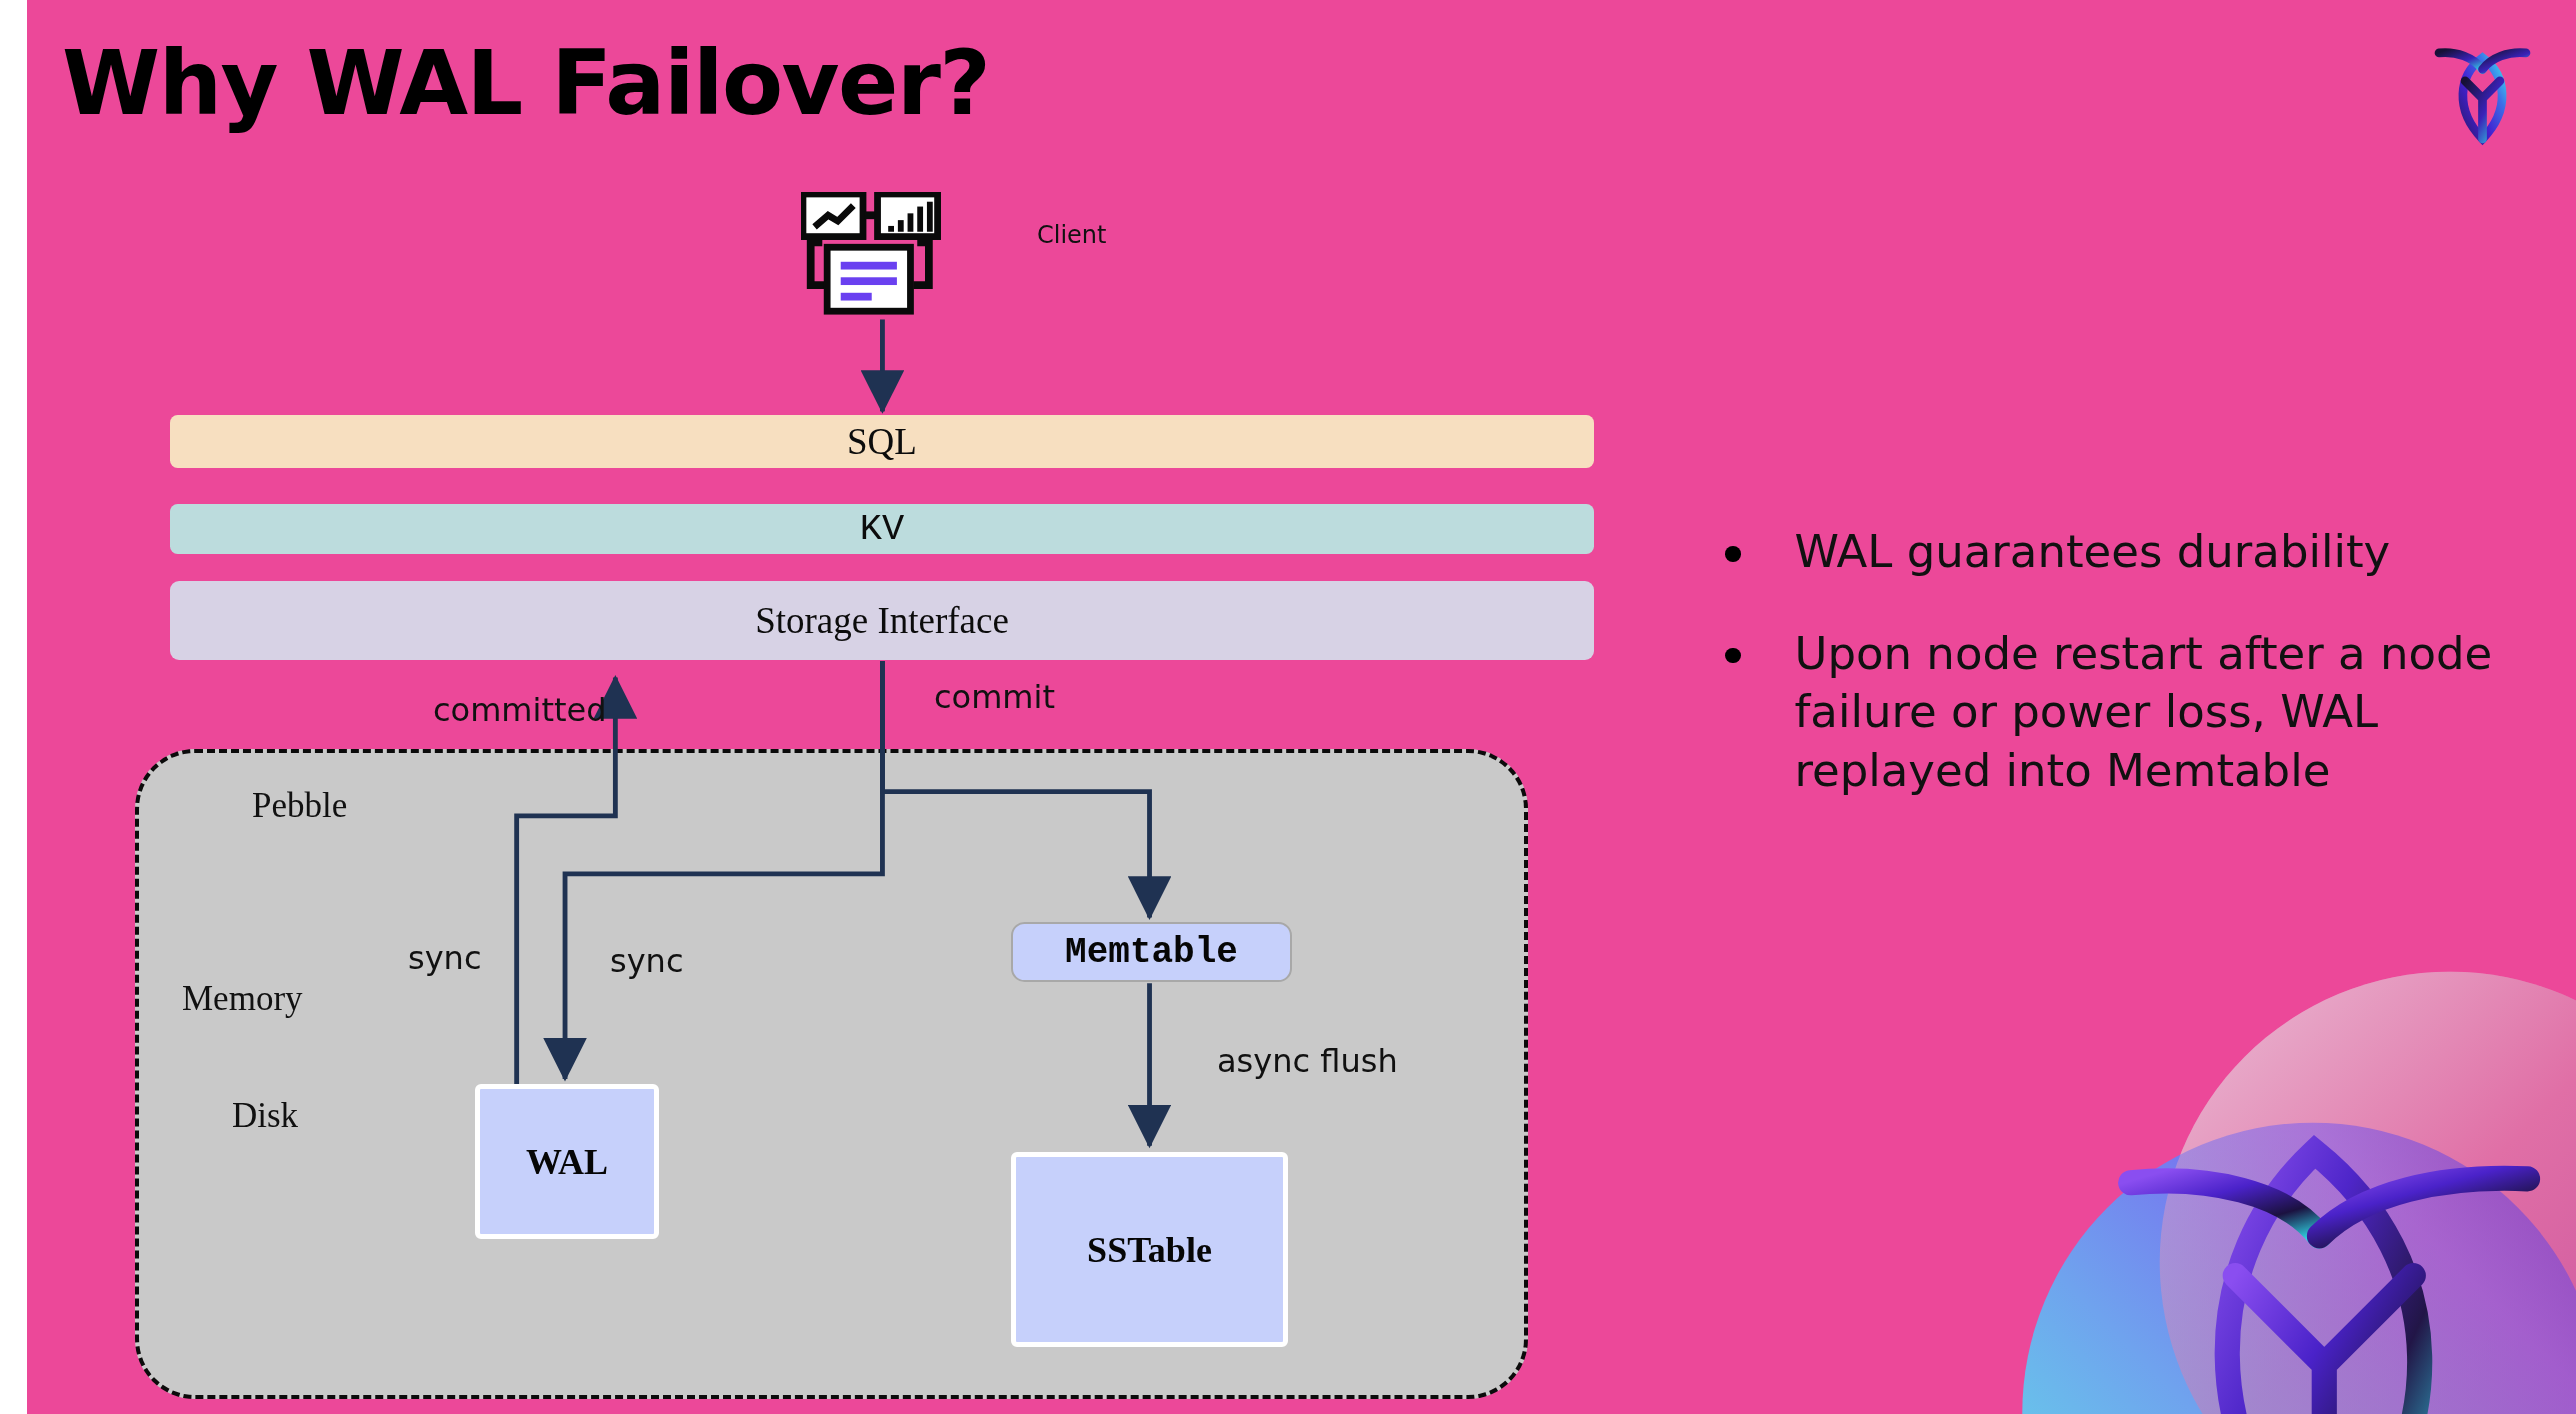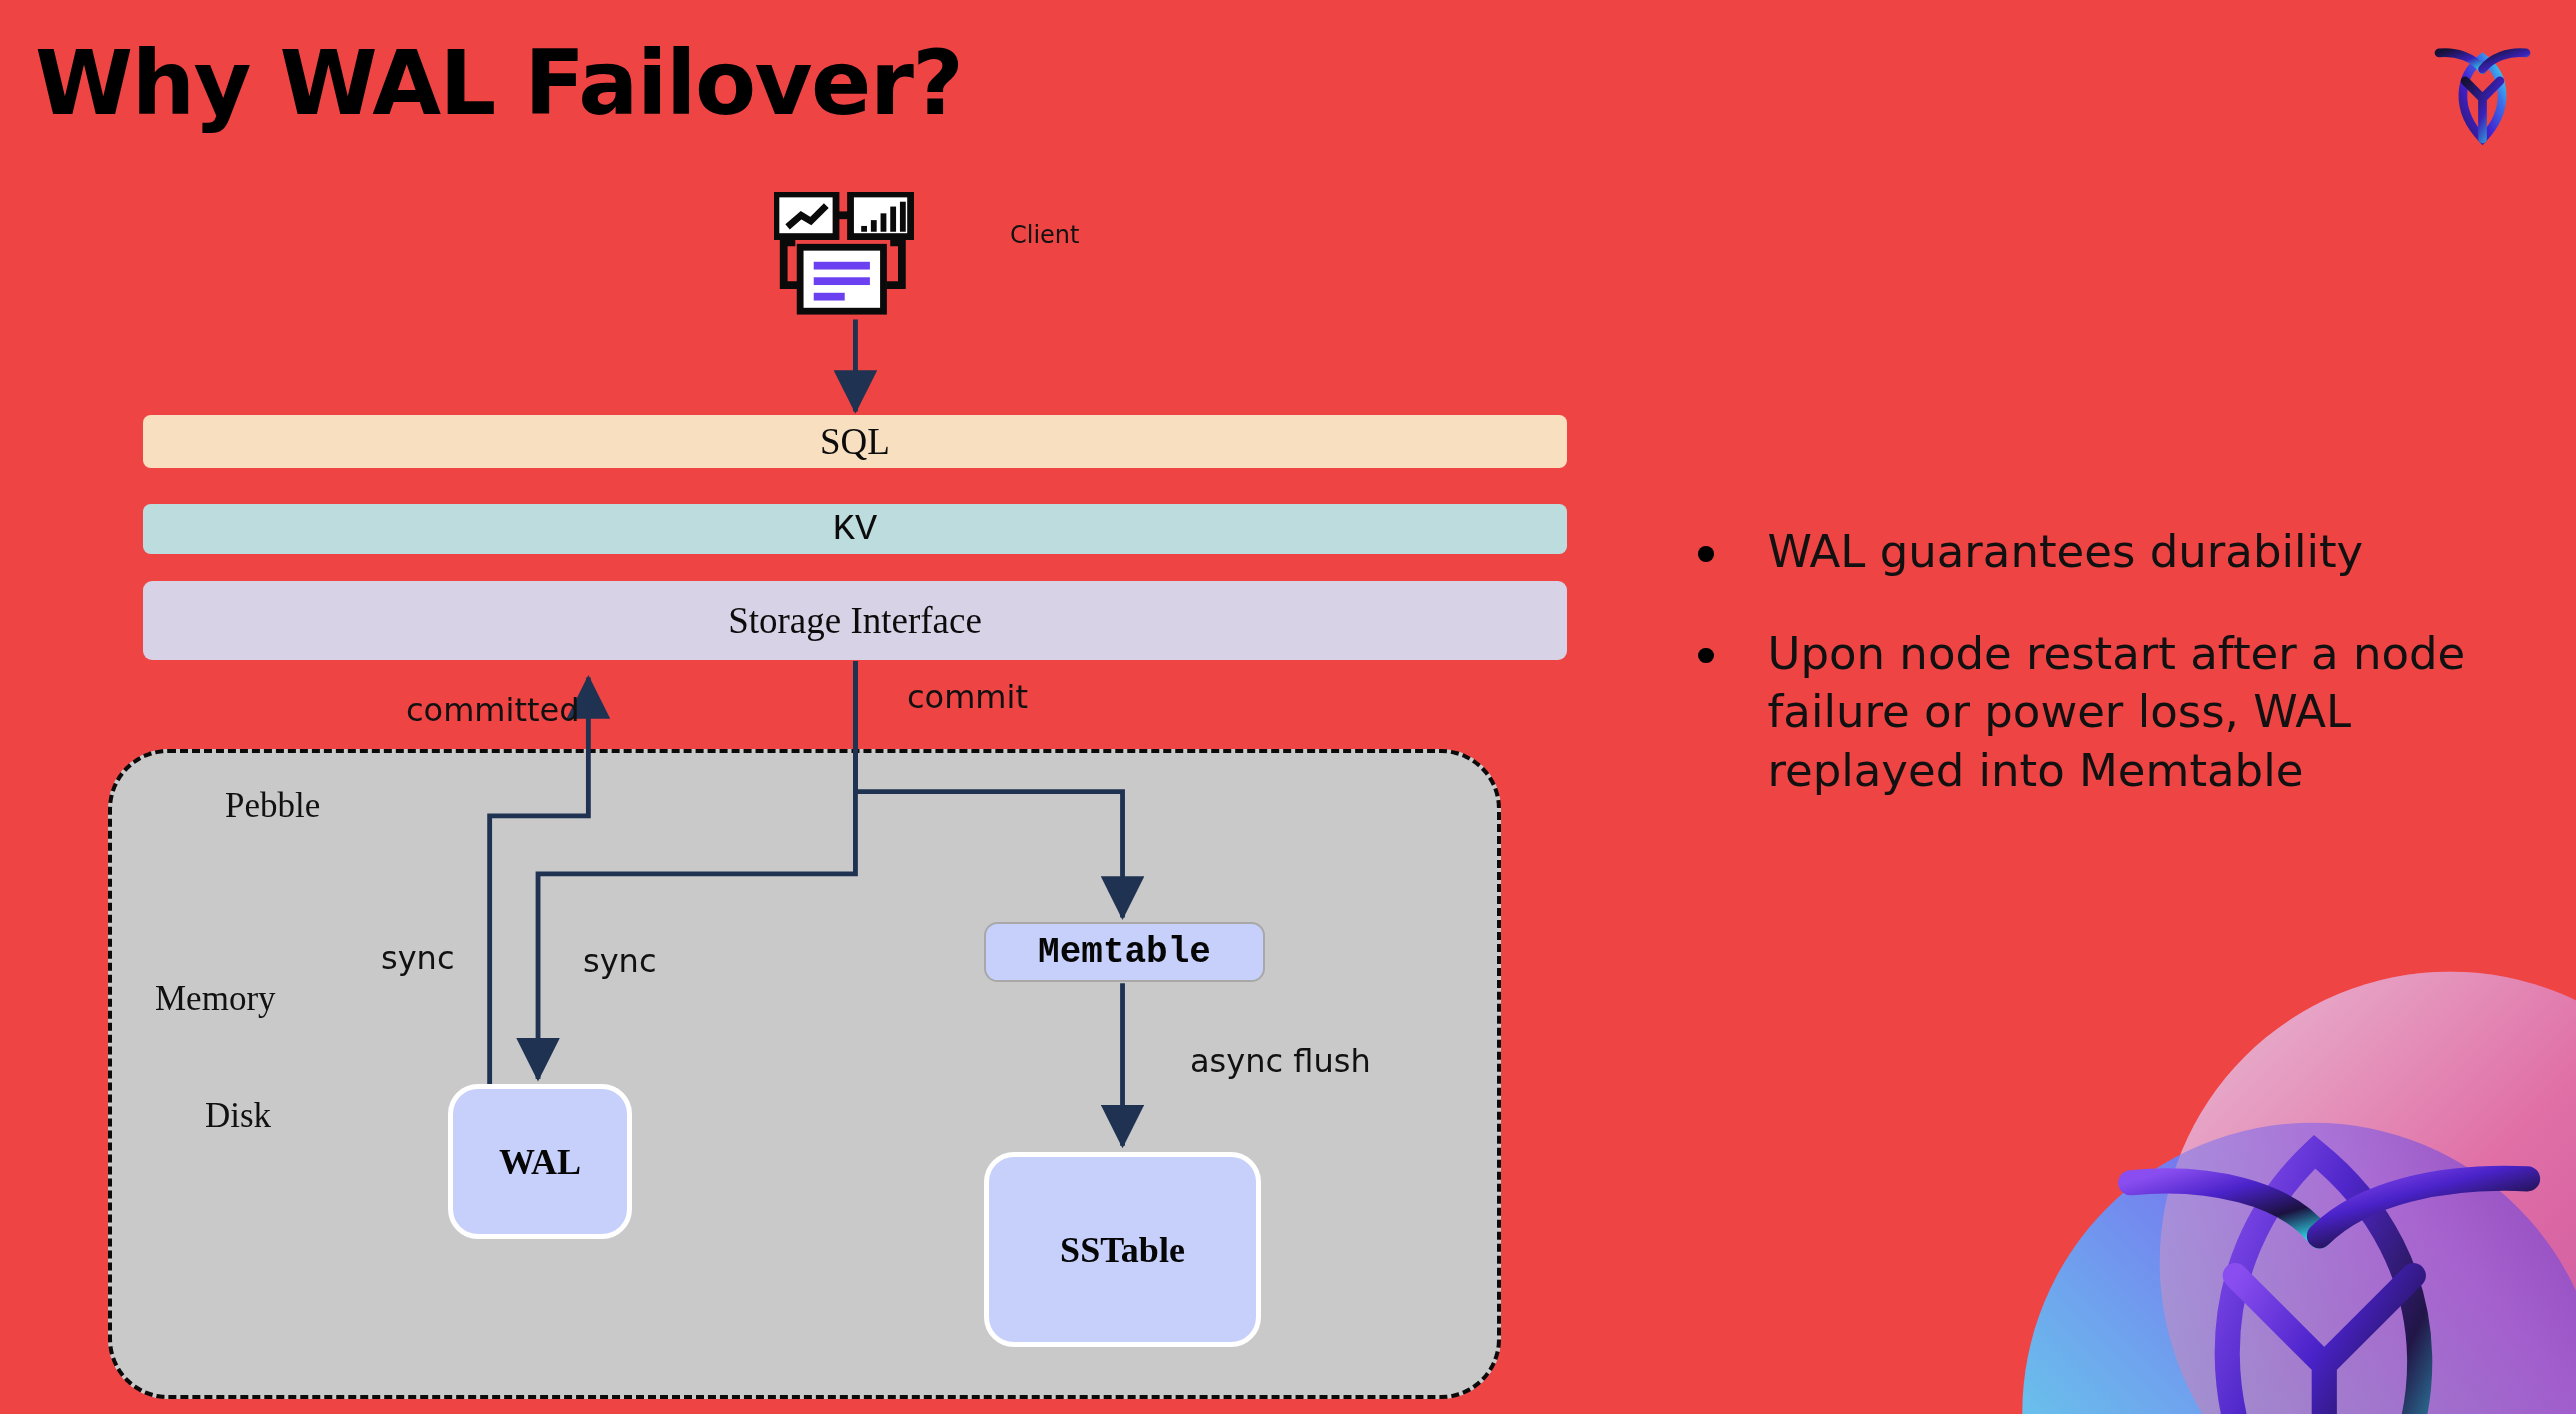--- a/index.html
+++ b/index.html
@@ -11,21 +11,22 @@
     width: 2576px;
     height: 1415px;
     position: relative;
     overflow: hidden;
     font-family: "Liberation Sans", sans-serif;
     -webkit-font-smoothing: antialiased;
   }
   .slide {
     position: absolute;
     inset: 0;
-    background: #ef4444;
+    background: #ec4899;
+    margin-left: 27px;
   }
 
   
   #page-title {
     position: absolute;
     left: 35px;
     top: 37px;
     font-family: "DejaVu Sans", sans-serif;
     font-weight: 700;
     font-size: 89px;
@@ -121,21 +122,21 @@
     left: 205px;
     top: 1096px;
     font-family: "Liberation Serif", serif;
     font-size: 35px;
     color: #111111;
   }
 
   
   .store-box {
     position: absolute;
-    border-radius: 30px;
+    border-radius: 6px;
     display: flex;
     align-items: center;
     justify-content: center;
     font-family: "Liberation Serif", serif;
     font-weight: 700;
     font-size: 36px;
     color: #060606;
     background: #c6d0fb;
     box-sizing: border-box;
   }

